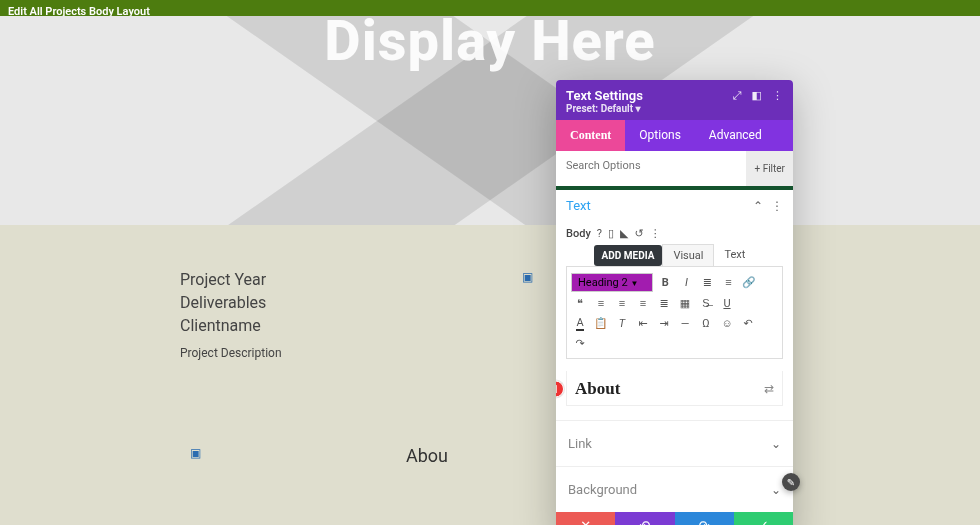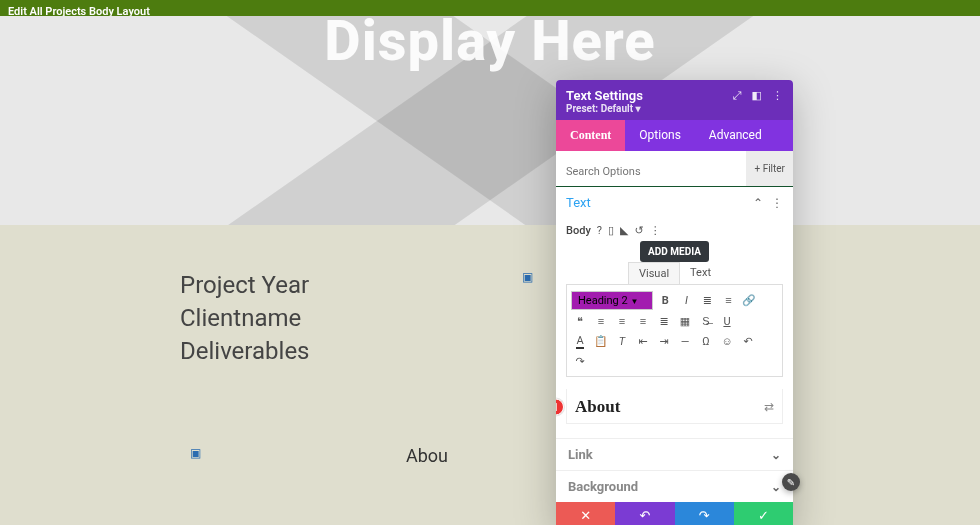--- a/index.html
+++ b/index.html
@@ -14,21 +14,21 @@
   width: 1000px; height: 130px; background: rgba(0,0,0,.10);
   transform-origin: center;
 }
 .cross::before { transform: translate(-50%,-50%) rotate(35deg); }
 .cross::after  { transform: translate(-50%,-50%) rotate(-35deg); }
 
 .display-here { position: absolute; top: 8px; left: 0; right: 0; text-align: center;
   color: rgba(255,255,255,.9); font-weight: 800; font-size: 56px; letter-spacing: 1px; }
 
 .content-col { position: absolute; top: 270px; left: 180px; width: 320px; color: #333; }
-.content-col h3 { font-weight: 400; font-size: 24px; line-height: 1.3; margin-bottom: 2px; color: #444; }
+.content-col h3 { font-weight: 400; font-size: 16px; line-height: 1.3; margin-bottom: 2px; color: #444; }
 .content-col p { font-size: 12px; margin-top: 10px; color: #444; }
 
 .img-ph { position: absolute; width: 14px; height: 14px; font-size: 12px; color: #2b6cb0; }
 .img-ph.one { top: 270px; left: 522px; }
 .img-ph.two { top: 446px; left: 190px; }
 
 .about-bg { position: absolute; left: 406px; top: 445px; font-size: 18px; color: #333; }
 
 
 .panel { position: absolute; left: 556px; top: 80px; width: 237px; background: #fff; border-radius: 4px;
@@ -38,56 +38,56 @@
 .panel-head-row { display: flex; align-items: center; justify-content: space-between; }
 .panel-title { font-size: 13px; font-weight: 600; }
 .head-icons { display: flex; gap: 10px; align-items: center; }
 .head-icons span { font-size: 11px; opacity: .9; cursor: pointer; }
 .preset { font-size: 10px; opacity: .85; margin-top: 0; font-weight: bold; }
 
 .tabs { display: flex; background: #8133e0; color: #fff; font-size: 12px; }
 .tab { padding: 8px 14px; cursor: pointer; }
 .tab.active { background: #ec4899; font-weight: 600; font-family: Liberation Serif, serif; }
 
-.search-row { display: flex; align-items: flex-end; border-bottom: 1px solid #14532d; }
+.search-row { display: flex; align-items: flex-start; border-bottom: 4px solid #14532d; }
 .search-row input { flex: 1; border: 0; outline: 0; padding: 8px 10px; font-size: 11px; color: #888; }
 .filter-btn { font-size: 10px; color: #555; background: #ececec; padding: 12px 8px; cursor: pointer; }
 
 .section { padding: 8px 10px 6px; }
 .section-head { display: flex; align-items: center; justify-content: space-between; }
 .section-head .title { color: #2ea3f2; font-size: 13px; }
 .section-head .ctrls { display: flex; gap: 8px; font-size: 12px; color: #666; }
 .section-head .ctrls span { cursor: pointer; }
 
 .body-row { display: flex; align-items: center; gap: 6px; font-size: 11px; color: #444; margin: 8px 0 4px; padding: 0 10px;}
 .body-row .lbl { font-weight: 500; }
 .body-row .ico { cursor: pointer; font-size: 11px; color: #555; }
 
-.addmedia-row { display: flex; align-items: center; justify-content: center; padding: 0 10px; flex-direction: column; }
+.addmedia-row { display: flex; align-items: center; justify-content: center; padding: 0 10px; }
 .addmedia { background: #32373c; color: #fff; border: 0; font-size: 10px; font-weight: 700; padding: 5px 8px; border-radius: 3px; cursor: pointer; }
 .vt-tabs { display: flex; font-size: 11px; }
 .vt-tab { padding: 4px 10px; color: #555; cursor: pointer; }
 .vt-tab.active { border: 1px solid #ddd; border-bottom: 0; background: #f6f6f6; }
 
 .editor-toolbar { border: 1px solid #ddd; margin: 0 10px; padding: 4px; }
 .tool-row { display: flex; flex-wrap: nowrap; gap: 3px; align-items: center; margin: 2px 0; }
 .hd-select { font-size: 11px; border: 1px solid #ccc; background: #a21caf; padding: 2px 14px 2px 6px; cursor: pointer; position: relative; }
 .tool-btn { width: 18px; height: 18px; display: inline-flex; align-items: center; justify-content: center;
   font-size: 11px; color: #555; cursor: pointer; border-radius: 2px; }
 
 .editor-area { margin: 12px 10px 0; border: 1px solid #eee; border-top: 0; padding: 8px 8px 6px; display: flex; align-items: center; justify-content: space-between; }
 .editor-area h2 { font-family: Georgia, serif; font-size: 17px; font-weight: 700; color: #222; }
 .editor-side-ico { font-size: 12px; color: #888; cursor: pointer; }
 
 .annot { position: absolute; left: -9px; top: 50%; transform: translateY(-50%); width: 17px; height: 17px; border-radius: 50%;
   background: #e33; color: #fff; font-size: 10px; font-weight: 700; display: flex; align-items: center; justify-content: center;
   border: 1px solid #fff; box-shadow: 0 0 0 1px rgba(0,0,0,.1); }
 
 .collapsed-section { display: flex; align-items: center; justify-content: space-between;
-  padding: 8px 12px; border-top: 1px solid #eee; font-size: 13px; color: #888; cursor: pointer; font-weight: bold; }
+  padding: 15px 12px; border-top: 1px solid #eee; font-size: 13px; color: #888; cursor: pointer; }
 .collapsed-section .chev { font-size: 12px; color: #666; }
 
 .panel-footer { display: flex; height: 26px; }
 .panel-footer button { flex: 1; border: 0; cursor: pointer; color: #fff; font-size: 13px; display: flex; align-items: center; justify-content: center; }
 .pf-x { background: #ec5a55; }
 .pf-undo { background: #7b3bd3; }
 .pf-redo { background: #2b87da; }
 .pf-ok { background: #2ecc71; }
 
 .floating-circle { position: absolute; left: 782px; top: 473px; width: 18px; height: 18px; border-radius: 50%;
@@ -100,22 +100,23 @@
   <span>Edit All Projects Body Layout</span>
 </div>
 
 <div class="page-bg">
   <div class="cross"></div>
 </div>
 <div class="display-here">Display Here</div>
 
 <div class="content-col">
   <h3>Project Year</h3>
+  <h3>Deliverables</h3>
   <h3>Clientname</h3>
-  <h3>Deliverables</h3>
+  <p>Project Description</p>
 </div>
 
 <span class="img-ph one">▣</span>
 <span class="img-ph two">▣</span>
 <div class="about-bg">Abou</div>
 
 <div class="panel">
   <div class="panel-head">
     <div class="panel-head-row">
       <div class="panel-title">Text Settings</div>

